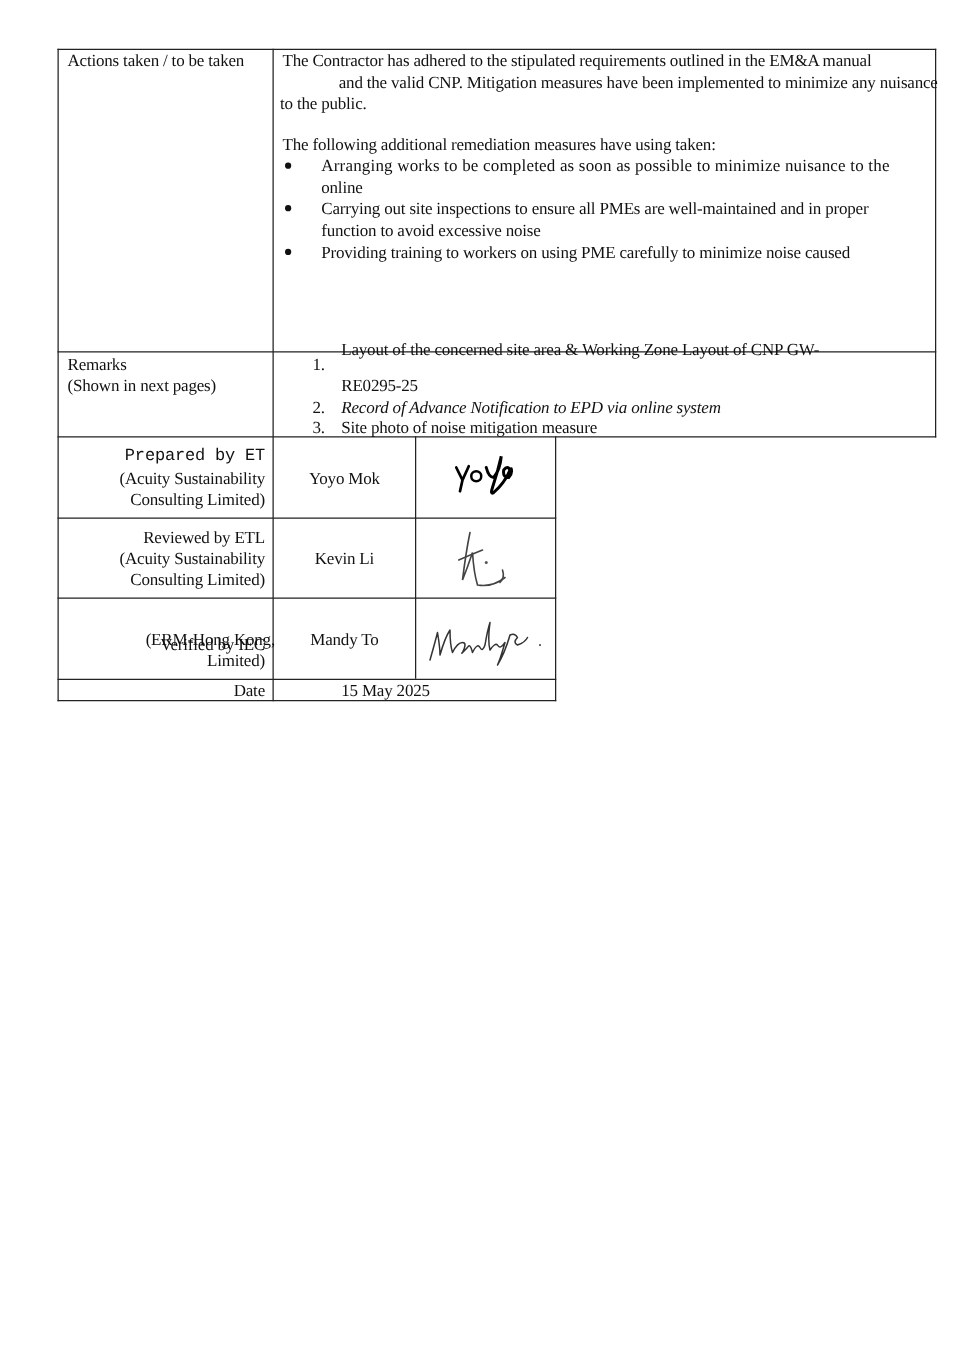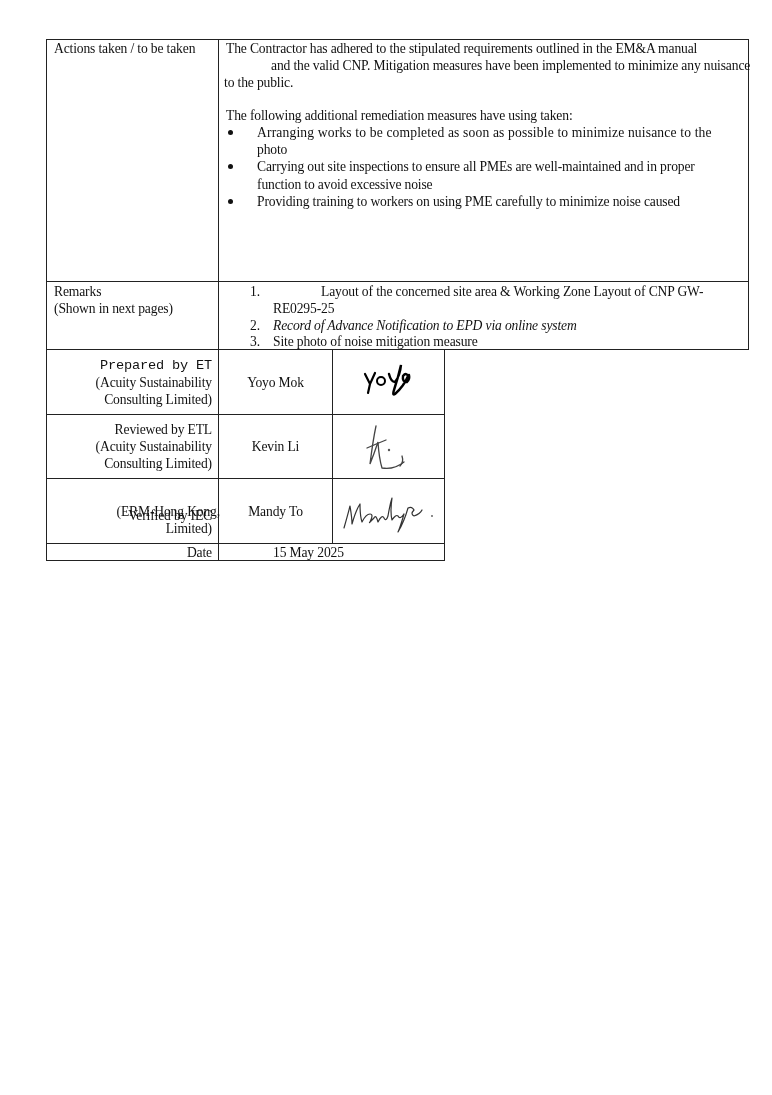--- a/index.html
+++ b/index.html
@@ -33,42 +33,42 @@
     <div class="txt" style="left:226px; top:40px;">The Contractor has adhered to the stipulated requirements outlined in the EM&amp;A manual</div>
     <div class="txt" style="left:226px; top:57px;margin-left:45px;">and the valid CNP. Mitigation measures have been implemented to minimize any nuisance</div>
     <div class="txt" style="left:224px; top:74px;">to the public.</div>
 
     <div class="txt" style="left:226px; top:107px;">The following additional remediation measures have using taken:</div>
 
     <div>
       <div>
         <span class="bullet" style="left:228px; top:130px;"></span>
         <div class="txt" style="left:257px; top:124px; letter-spacing:0.15px;">Arranging works to be completed as soon as possible to minimize nuisance to the</div>
-        <div class="txt" style="left:257px; top:141px;">photo</div>
+        <div class="txt" style="left:257px; top:141px;">online</div>
       </div>
       <div>
         <span class="bullet" style="left:228px; top:164px;"></span>
         <div class="txt" style="left:257px; top:158px;">Carrying out site inspections to ensure all PMEs are well-maintained and in proper</div>
         <div class="txt" style="left:257px; top:176px;">function to avoid excessive noise</div>
       </div>
       <div>
         <span class="bullet" style="left:228px; top:199px;"></span>
         <div class="txt" style="left:257px; top:193px;">Providing training to workers on using PME carefully to minimize noise caused</div>
       </div>
     </div>
   </div>
 
   <div>
     <div class="txt" style="left:54px; top:283px;">Remarks</div>
     <div class="txt" style="left:54px; top:300px;">(Shown in next pages)</div>
 
     <div>
       <div>
         <div class="txt" style="left:250px; top:283px;">1.</div>
-        <div class="txt" style="left:273px; top:283px;margin-left:48px;">Layout of the concerned site area &amp; Working Zone Layout of CNP GW-</div>
+        <div class="txt" style="left:273px; top:271px;">Layout of the concerned site area &amp; Working Zone Layout of CNP GW-</div>
         <div class="txt" style="left:273px; top:300px;">RE0295-25</div>
       </div>
       <div>
         <div class="txt" style="left:250px; top:317px;">2.</div>
         <div class="txt" style="left:273px; top:317px;font-style:italic;">Record of Advance Notification to EPD via online system</div>
       </div>
       <div>
         <div class="txt" style="left:250px; top:333px;">3.</div>
         <div class="txt" style="left:273px; top:333px;">Site photo of noise mitigation measure</div>
       </div>

